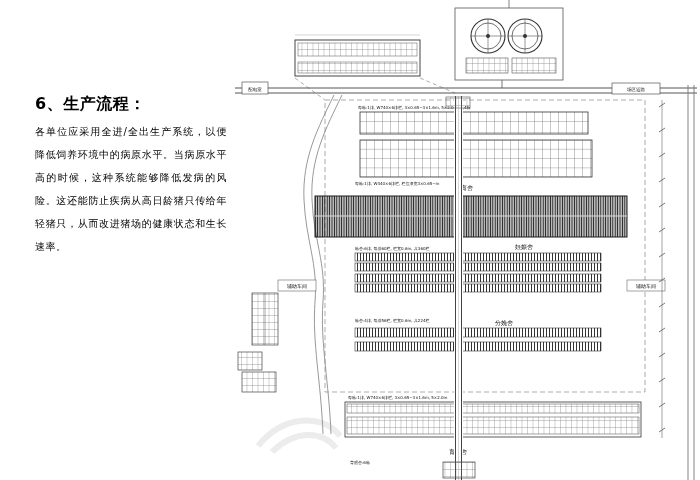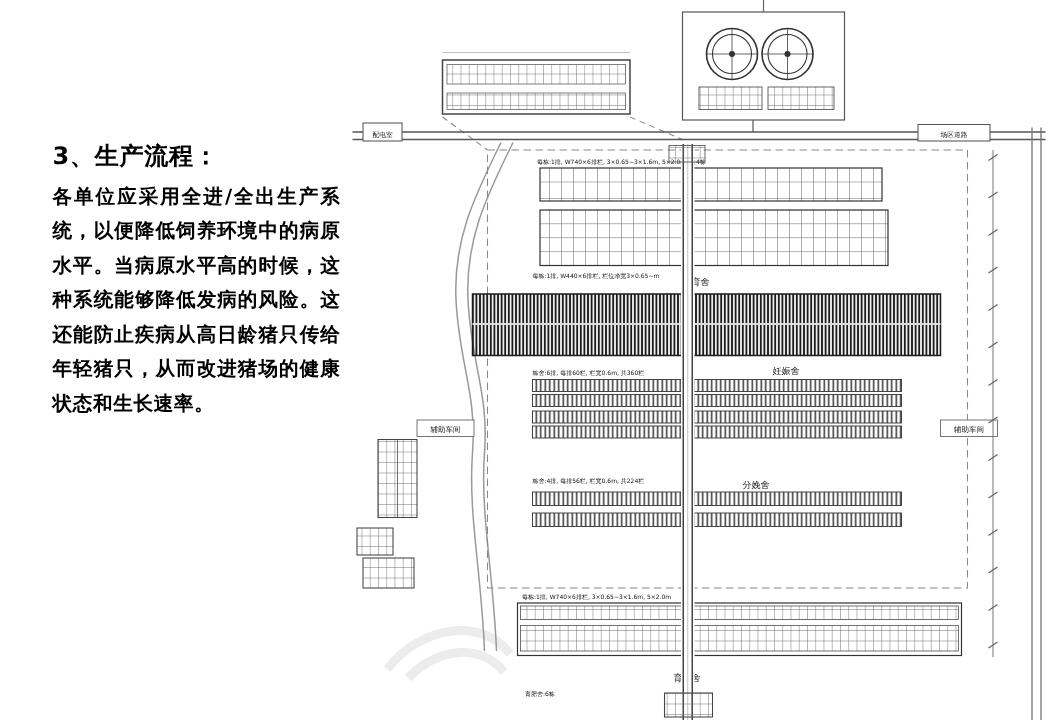--- a/index.html
+++ b/index.html
@@ -3,29 +3,29 @@
 <meta charset="utf-8">
 <style>
   html,body{margin:0;padding:0;}
   body{
     width:700px;height:480px;position:relative;overflow:hidden;
     background:#ffffff;
     font-family:"DejaVu Sans","Liberation Sans",sans-serif;
   }
   .textcol{position:absolute;left:35px;top:94px;width:192px;color:#000;}
   .heading{font-weight:bold;font-size:16px;margin:0 0 5px 0;letter-spacing:.5px;}
-  .para{font-weight:bold;font-size:13px;line-height:23px;text-align:justify;letter-spacing:.5px;word-break:break-all;}
+  .para{font-weight:normal;font-size:10px;line-height:23px;text-align:justify;letter-spacing:.5px;word-break:break-all;}
   .planwrap{position:absolute;left:230px;top:0;width:470px;height:480px;}
   svg text{fill:#111;font-family:"DejaVu Sans","Liberation Sans",sans-serif;}
 </style>
 </head>
 <body>
 
 <div class="textcol">
-  <h3 class="heading">3、生产流程：</h3>
+  <h3 class="heading">6、生产流程：</h3>
   <div class="para">各单位应采用全进/全出生产系统，以便降低饲养环境中的病原水平。当病原水平高的时候，这种系统能够降低发病的风险。这还能防止疾病从高日龄猪只传给年轻猪只，从而改进猪场的健康状态和生长速率。</div>
 </div>
 
 <div class="planwrap">
 <svg width="470" height="480" viewBox="0 0 470 480">
   <defs>
     <pattern id="pGridA" width="8" height="11" patternUnits="userSpaceOnUse">
       <path d="M8 0H0V11" fill="none" stroke="#666" stroke-width="0.7"></path>
     </pattern>
     <pattern id="pGridB" width="8" height="9.3" patternUnits="userSpaceOnUse">

